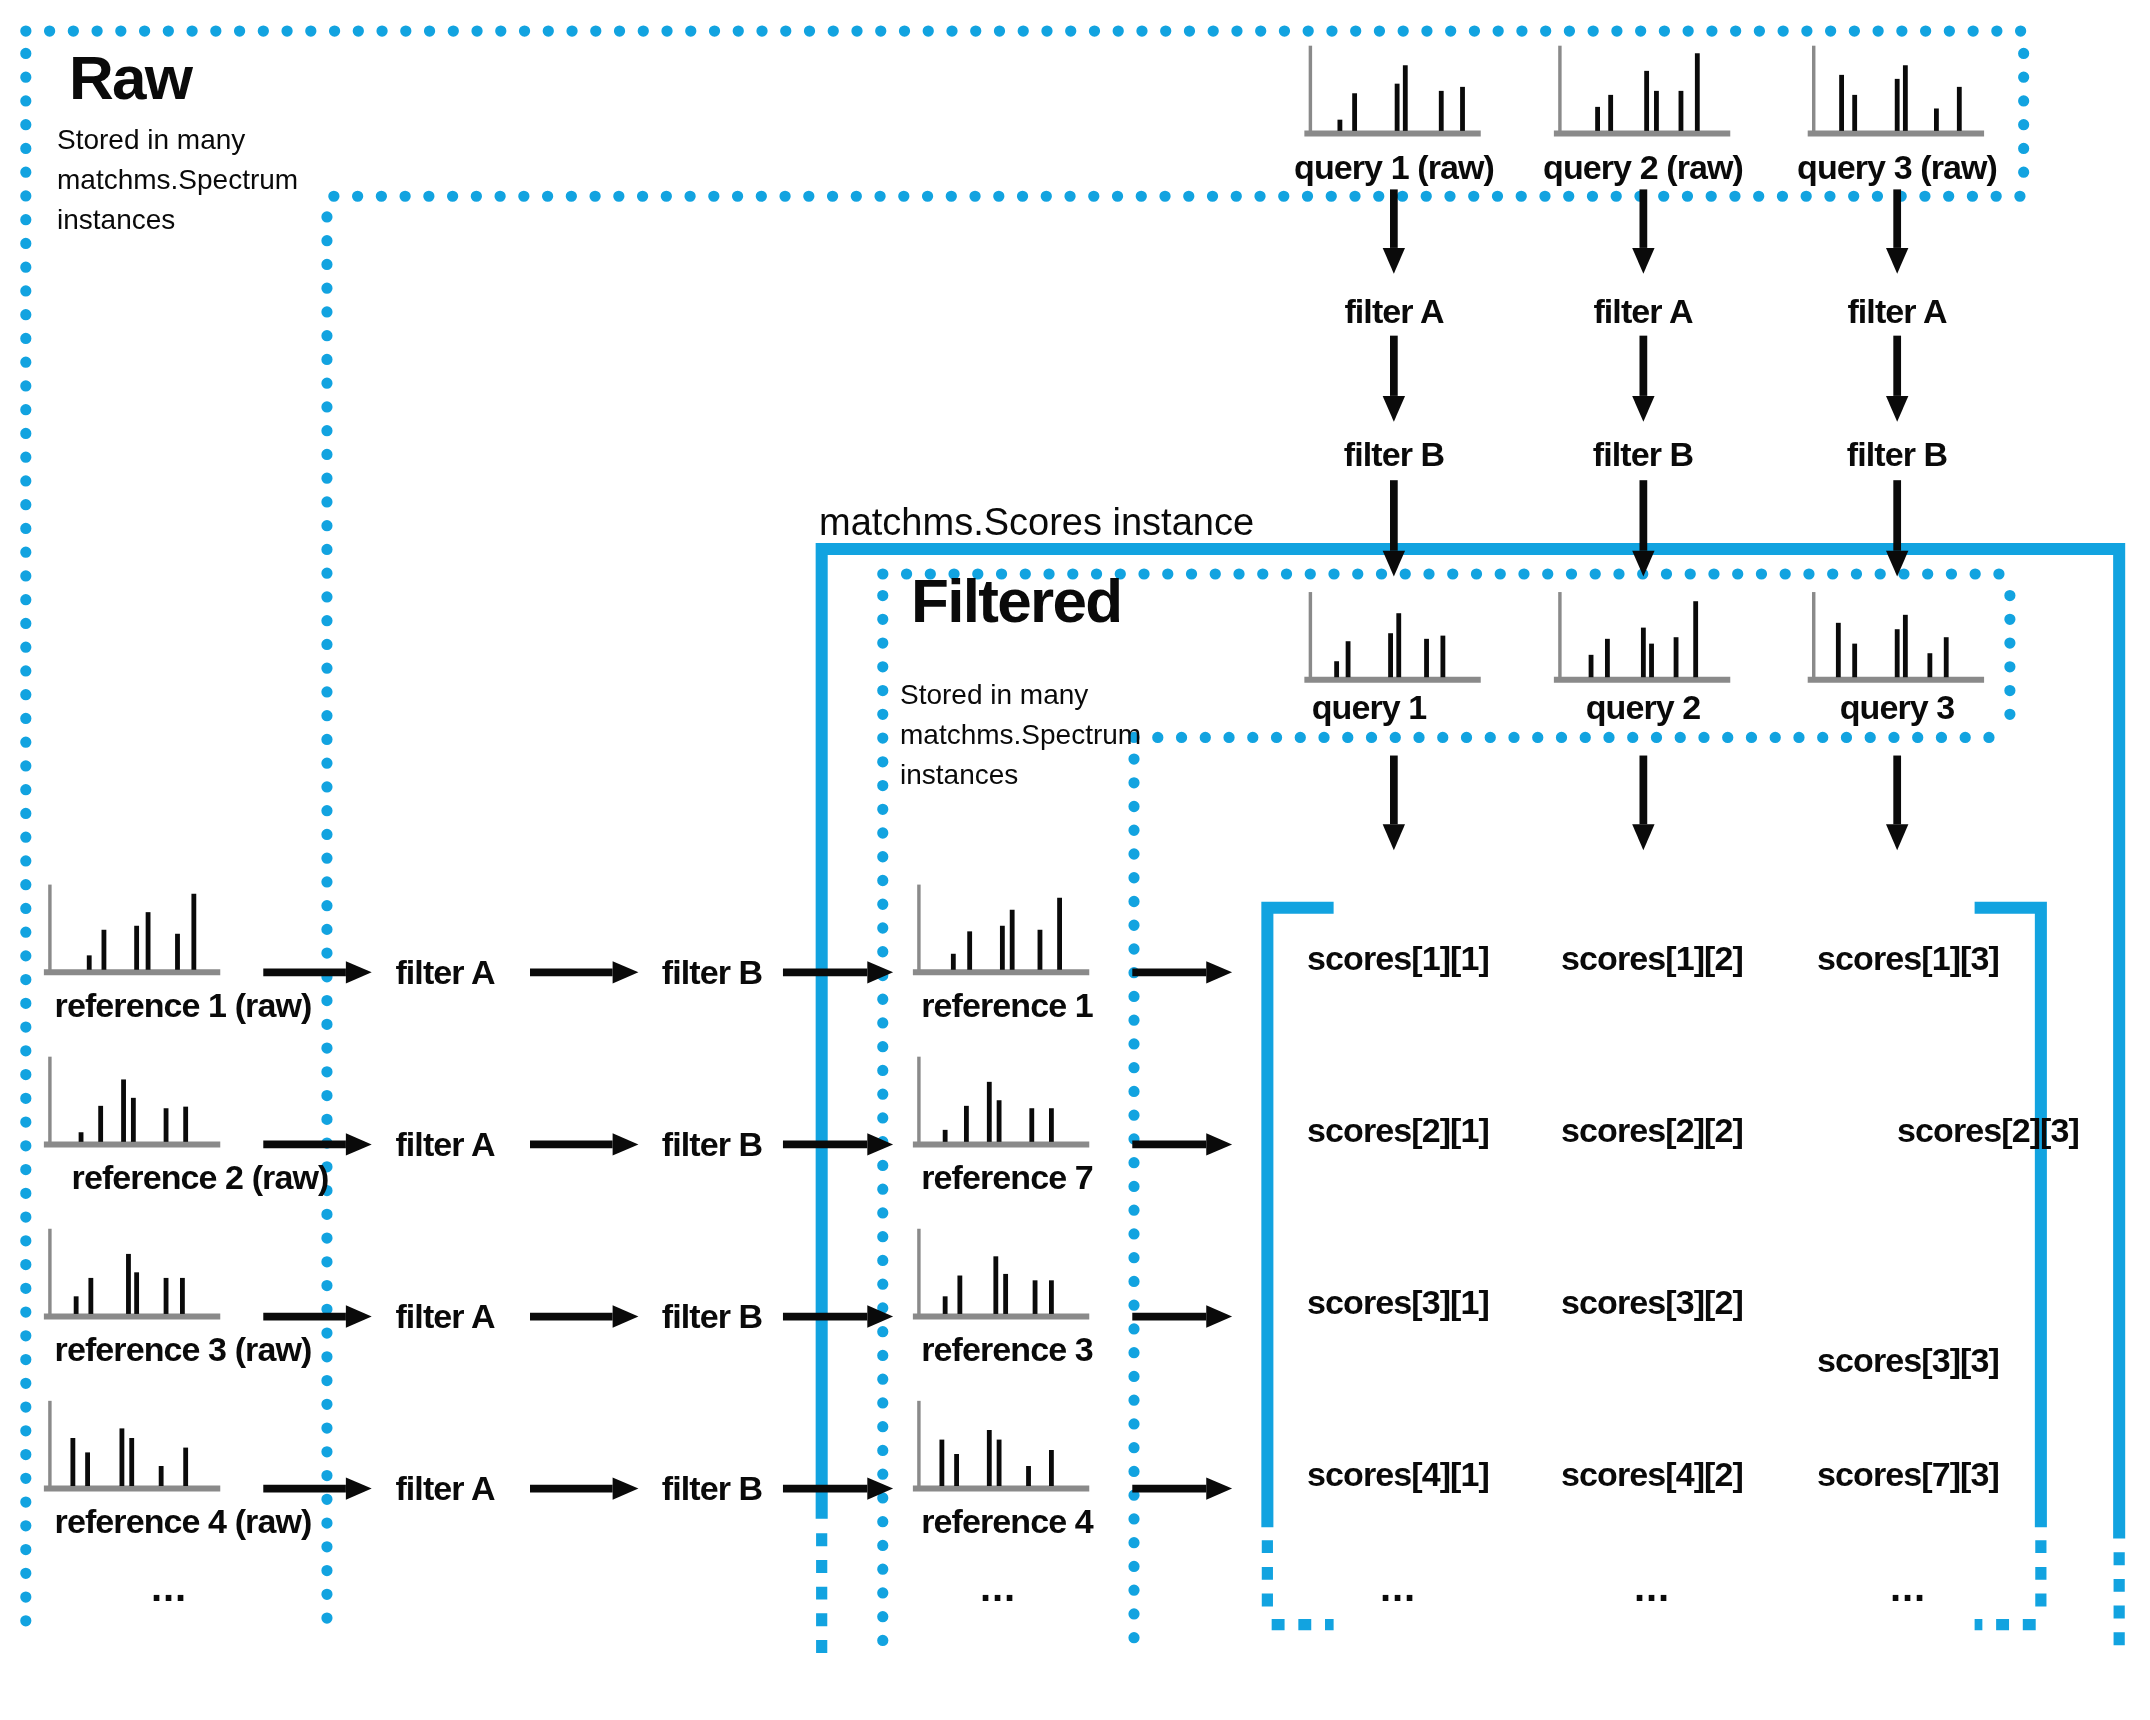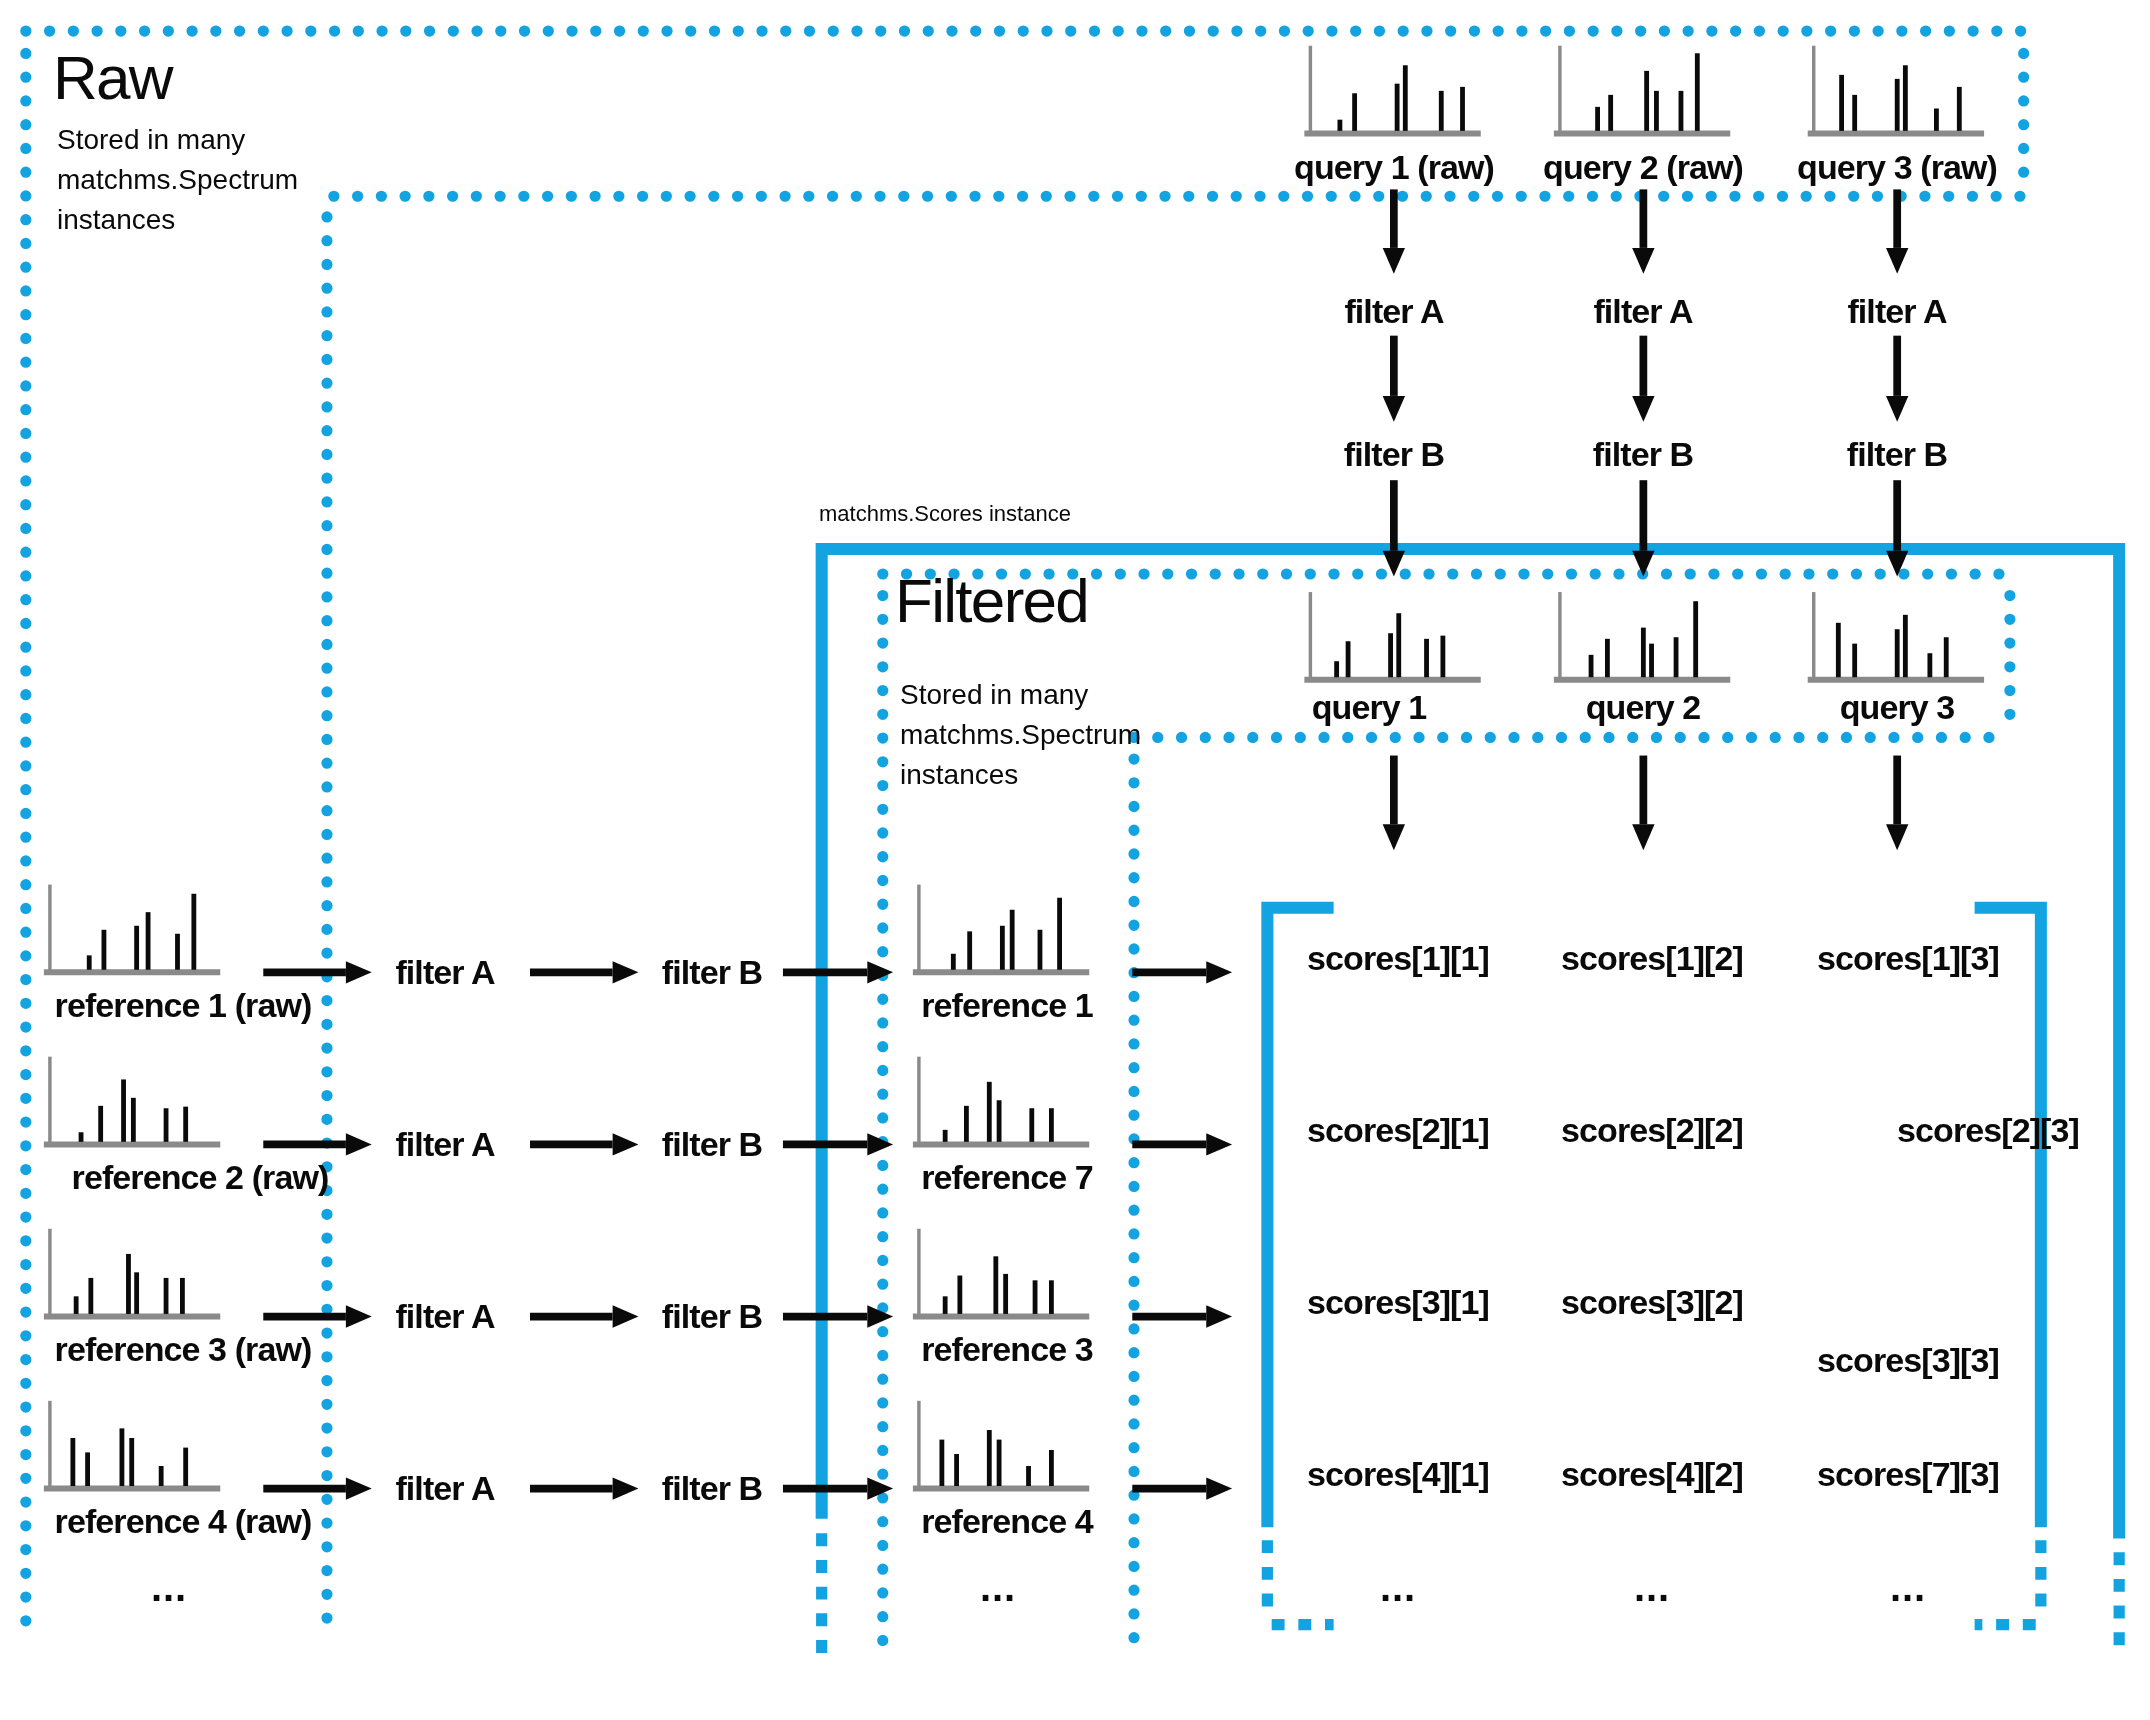--- a/index.html
+++ b/index.html
@@ -10,24 +10,24 @@
   html,body{margin:0;padding:0;background:#ffffff;}
   body{width:2151px;height:1721px;overflow:hidden;
        font-family:"Liberation Sans", sans-serif;color:var(--black);}
   .stage{position:relative;width:2151px;height:1721px;background:#ffffff;}
   svg.layer{position:absolute;left:0;top:0;}
 
   .dots{fill:none;stroke:var(--blue);stroke-width:13;stroke-linecap:round;stroke-dasharray:0.1 27.5;}
   .sq{fill:none;stroke:var(--blue);stroke-width:13;stroke-dasharray:15 16;}
   .solid{fill:none;stroke:var(--blue);stroke-width:14;stroke-linejoin:miter;}
 
-  .box-title{position:absolute;font-weight:normal;font-size:62px;letter-spacing:-1.7px;line-height:1;white-space:nowrap;}
+  .box-title{position:absolute;font-weight:bold;font-size:62px;letter-spacing:-1.7px;line-height:1;white-space:nowrap;margin-left:16px;}
   .sub{position:absolute;font-size:28px;line-height:40px;white-space:nowrap;}
   .it{}
-  .scores-instance{position:absolute;font-size:22px;white-space:nowrap;}
+  .scores-instance{position:absolute;font-size:38px;white-space:nowrap;}
 
   .lbl{position:absolute;transform:translate(-50%,-50%);font-weight:bold;font-size:34px;
        letter-spacing:-0.9px;white-space:nowrap;}
   .dotsy{position:absolute;transform:translate(-50%,-50%);font-weight:bold;font-size:40px;
        letter-spacing:0.9px;white-space:nowrap;}
 </style>
 </head>
 <body>
 
 <div class="stage">

